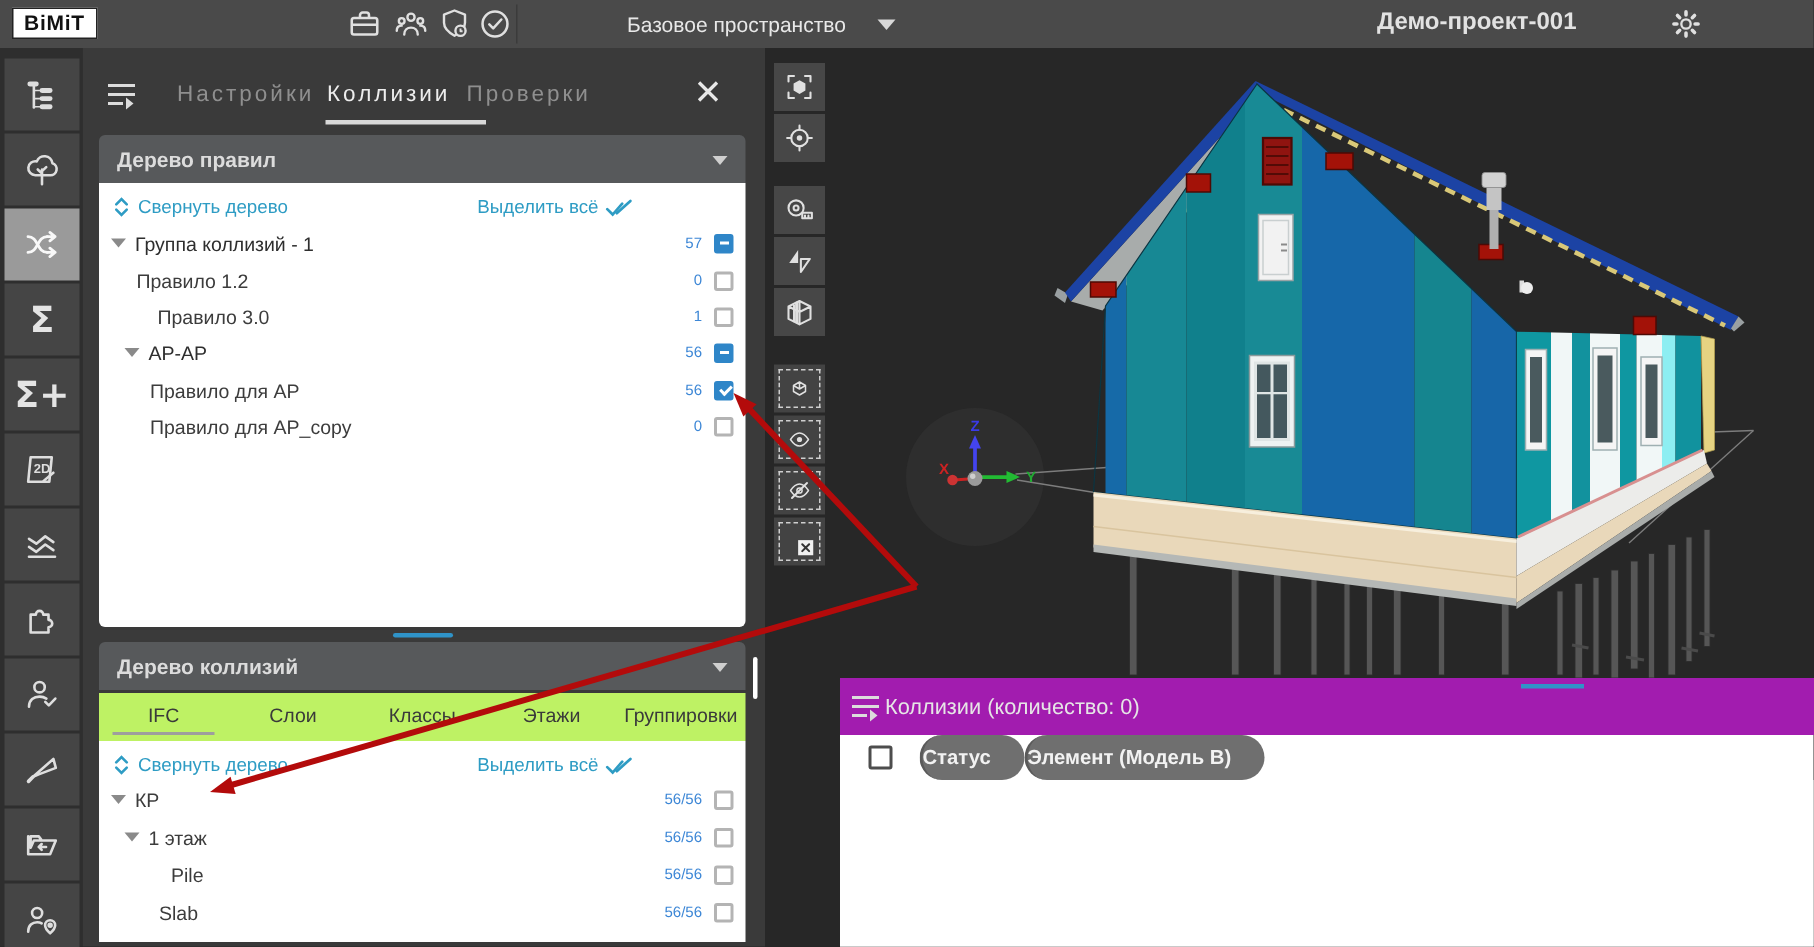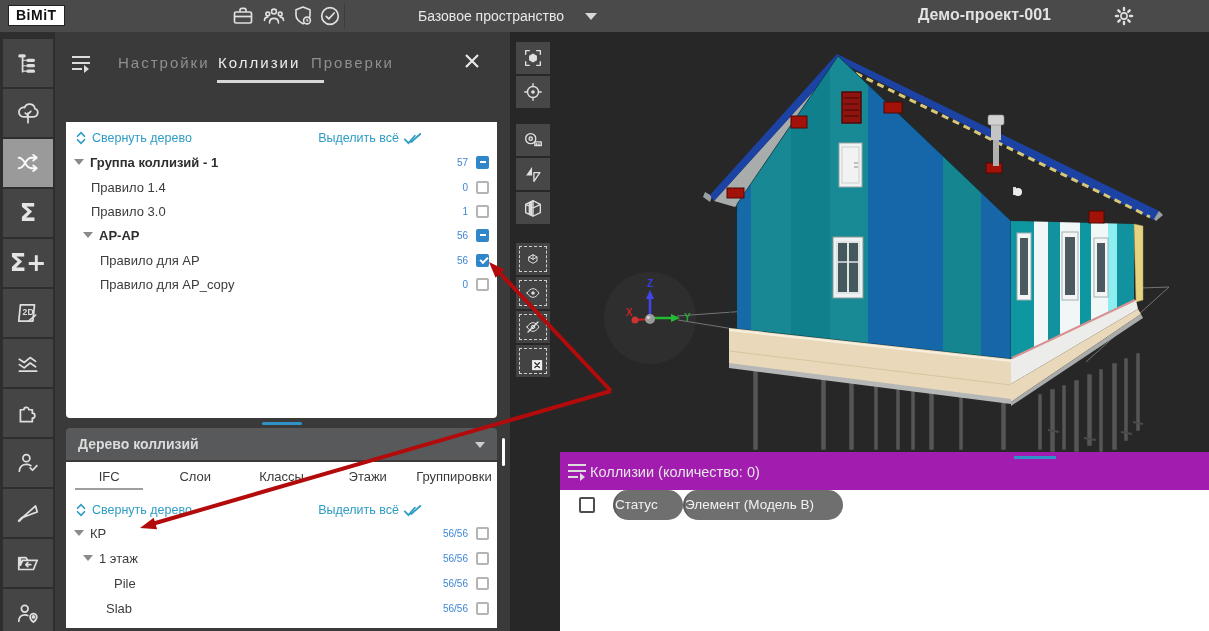--- a/index.html
+++ b/index.html
@@ -35,51 +35,51 @@
   #ptab-underline { position:absolute; left:162px; top:48px; width:107px; height:3px; background:#d8d8d8; }
   .section-bar { position:absolute; left:11px; width:431px; height:32px; background:#57595b;
     border-radius:4px 4px 0 0; color:#dcdcdc; font-size:14px; font-weight:bold; line-height:32px; padding-left:12px; }
   .sec-arrow { position:absolute; right:12px; top:14px; width:0; height:0;
     border-left:5px solid transparent; border-right:5px solid transparent; border-top:6px solid #cfcfcf; }
   .card { position:absolute; left:11px; width:431px; background:#fff; border-radius:0 0 4px 4px; overflow:hidden; }
   .trow { position:absolute; left:0; width:431px; height:24px; display:flex; align-items:center; }
   .caret { width:0; height:0; border-left:5px solid transparent; border-right:5px solid transparent;
     border-top:6px solid #8a8a8a; margin-right:6px; }
   .lbl { font-size:13px; color:#3c3c3c; white-space:nowrap; }
-  .lbl.bold { font-weight:bold; color:#2e2e2e;text-align:right; }
+  .lbl.bold { font-weight:normal; color:#2e2e2e;text-align:right; }
   .cnt { margin-left:auto; font-size:10px; color:#3d87d6; }
   .cb { width:13px; height:13px; border:2px solid #b4b4b4; border-radius:2px; background:#fff;
     margin-left:8px; margin-right:8px; flex:none; }
   .cb.checked { background:#2f86c8; border-color:#2f86c8; position:relative; }
   .cb.checked::after { content:""; position:absolute; left:2px; top:1px; width:6px; height:3px;
     border-left:2px solid #fff; border-bottom:2px solid #fff; transform:rotate(-45deg); }
   .cb.indeterminate { background:#2f86c8; border-color:#2f86c8; position:relative; }
   .cb.indeterminate::after { content:""; position:absolute; left:1.5px; top:3.5px; width:6px; height:2px; background:#fff; }
   .tree-controls { position:absolute; left:0; width:365px; height:24px; display:flex; align-items:center;text-align:center; }
   .tree-controls .txt { font-size:12.5px; color:#2e9cc4; }
   #handle1 { position:absolute; left:207px; top:390px; width:40px; height:3px; background:#2f93c8; border-radius:2px; }
-  #ctab-bar { position:absolute; left:11px; top:430px; width:431px; height:32px; background:#ffffff; display:flex; }
+  #ctab-bar { position:absolute; left:11px; top:430px; width:431px; height:32px; background:#bef264; display:flex; }
   .ctab { flex:1; text-align:center; font-size:13px; color:#3a3a3a; line-height:30px; position:relative; cursor:pointer; }
   .ctab.active::after { content:""; position:absolute; left:9px; right:9px; bottom:4px; height:2px; background:#9e9e9e; }
   #scroll-thumb { position:absolute; left:447px; top:406px; width:3px; height:28px; background:#fff; border-radius:2px; }
 
   
   #viewport { position:absolute; left:510px; top:32px; width:699px; height:599px; background:#272727; z-index:1; }
   .vtool { position:absolute; left:6px; width:34px; height:32px; background:#474747;
     display:flex; align-items:center; justify-content:center; }
   .vtool svg { stroke:#e0e0e0; fill:none; stroke-width:1.5; stroke-linecap:round; stroke-linejoin:round; }
   .vtool .dash { position:absolute; inset:3px; border:1px dashed #cfcfcf; }
 
   
   #bottom-panel { position:absolute; left:560px; top:452px; width:649px; height:179px; background:#fff; z-index:12; }
   #bp-bar { position:absolute; left:0; top:0; width:767px; height:38px; background:#a21caf; }
   #bp-handle { position:absolute; left:454px; top:4px; width:42px; height:3px; background:#2f93c8; }
   #bp-title { position:absolute; left:30px; top:12px; color:#e6e6e6; font-size:14.5px; }
   #bp-head { position:absolute; left:0; top:38px; width:649px; height:30px; display:flex; }
-  .bp-th { background:#6f6f6f; color:#f2f2f2; font-size:13.5px; font-weight:normal; line-height:30px;
+  .bp-th { background:#6f6f6f; color:#f2f2f2; font-size:13.5px; font-weight:bold; line-height:30px;
     padding-left:0; border-left:2px solid #5a5a5a; white-space:nowrap; overflow:hidden;border-radius:15px; }
   .bp-cb-cell { width:53px; background:#fff; display:flex; align-items:center; justify-content:center; }
   .bp-cb { width:16px; height:16px; border:2px solid #4d4d4d; border-radius:2px; background:#fff; }
 
   
   .hamb { position:relative; width:18px; height:14px; }
   .hamb span { position:absolute; left:0; height:2px; background:#dcdcdc; }
   .hamb .l1 { top:0; width:18px; } .hamb .l2 { top:6px; width:18px; } .hamb .l3 { top:12px; width:10px; }
   .hamb::after { content:""; position:absolute; left:12px; top:9px; width:0; height:0;
     border-top:4px solid transparent; border-bottom:4px solid transparent; border-left:5px solid #dcdcdc; }
@@ -230,20 +230,24 @@
   <span class="ptab" style="left:63px">Настройки</span>
   <span class="ptab active" style="left:163px">Коллизии</span>
   <span class="ptab" style="left:256px">Проверки</span>
   <div id="ptab-underline"></div>
   <div id="close-x">
     <svg width="18" height="18" viewBox="0 0 18 18" fill="none">
         <path d="M3 3 L15 15 M15 3 L3 15"></path>
       </svg>
   </div>
 
+  <div class="section-bar" style="top:58px">
+    <span>Дерево правил</span>
+    <div class="sec-arrow"></div>
+  </div>
   <div class="card" style="top:90px;height:296px">
     <div class="tree-controls" style="top:4px">
       <svg width="14" height="16" viewBox="0 0 16 18" style="margin:0 4px 0 8px">
         <g stroke="#2e9cc4" fill="none" stroke-width="2" stroke-linecap="round">
             <path d="M4 7 l4-4 l4 4"></path>
             <path d="M4 11 l4 4 l4-4"></path>
           </g>
         </svg>
       <span class="txt">Свернуть дерево</span>
       <span class="txt" style="margin-left:auto">Выделить всё</span>
@@ -254,26 +258,26 @@
           </g>
         </svg>
     </div>
     <div class="trow" style="top:28px">
       <span class="caret" style="margin-left:8px"></span>
       <span class="lbl bold">Группа коллизий - 1</span>
       <span class="cnt">57</span>
       <span class="cb indeterminate"></span>
     </div>
     <div class="trow" style="top:53px">
-      <span class="lbl" style="margin-left:25px">Правило 1.4</span>
+      <span class="lbl" style="margin-left:25px">Правило 1.2</span>
       <span class="cnt">0</span>
       <span class="cb"></span>
     </div>
     <div class="trow" style="top:77px">
-      <span class="lbl" style="margin-left:25px">Правило 3.0</span>
+      <span class="lbl" style="margin-left:39px">Правило 3.0</span>
       <span class="cnt">1</span>
       <span class="cb"></span>
     </div>
     <div class="trow" style="top:101px">
       <span class="caret" style="margin-left:17px"></span>
       <span class="lbl bold">АР-АР</span>
       <span class="cnt">56</span>
       <span class="cb indeterminate"></span>
     </div>
     <div class="trow" style="top:126px">

